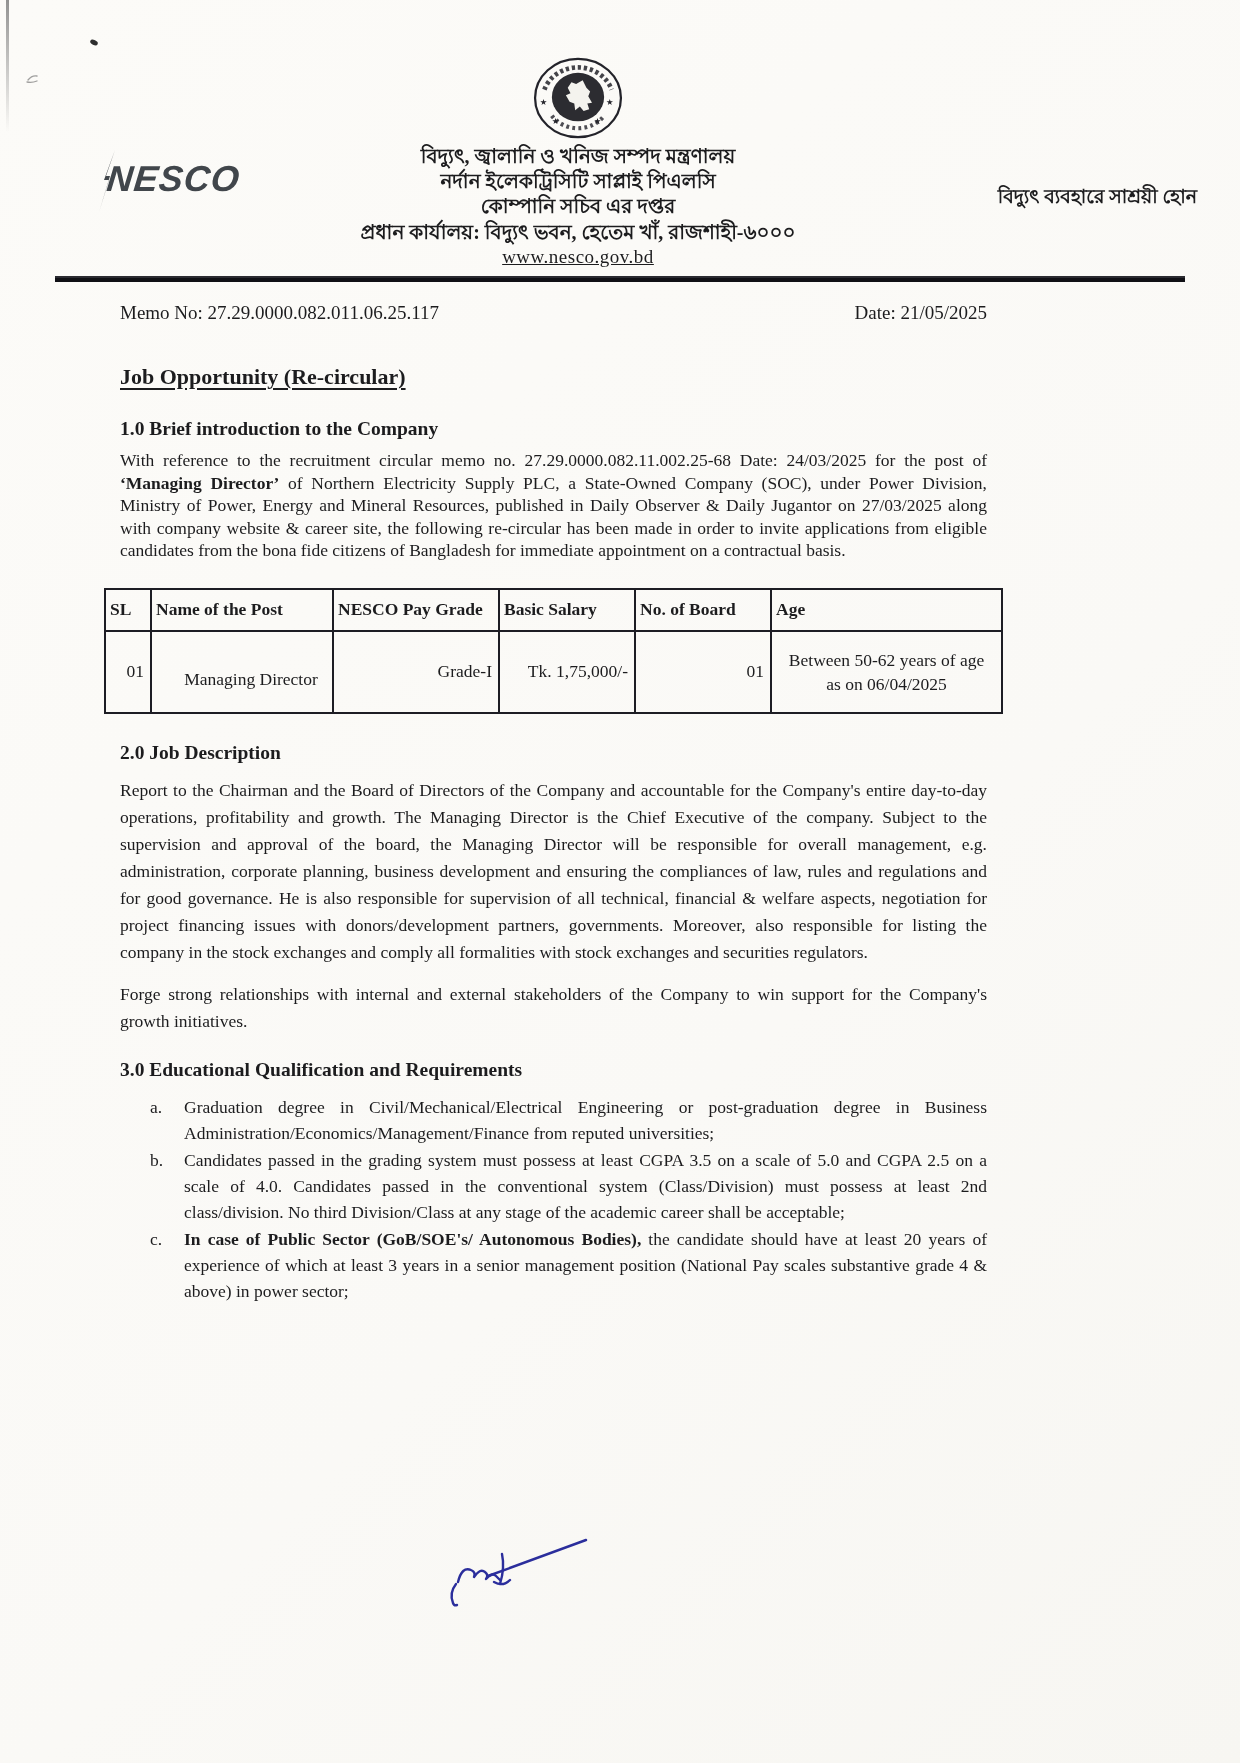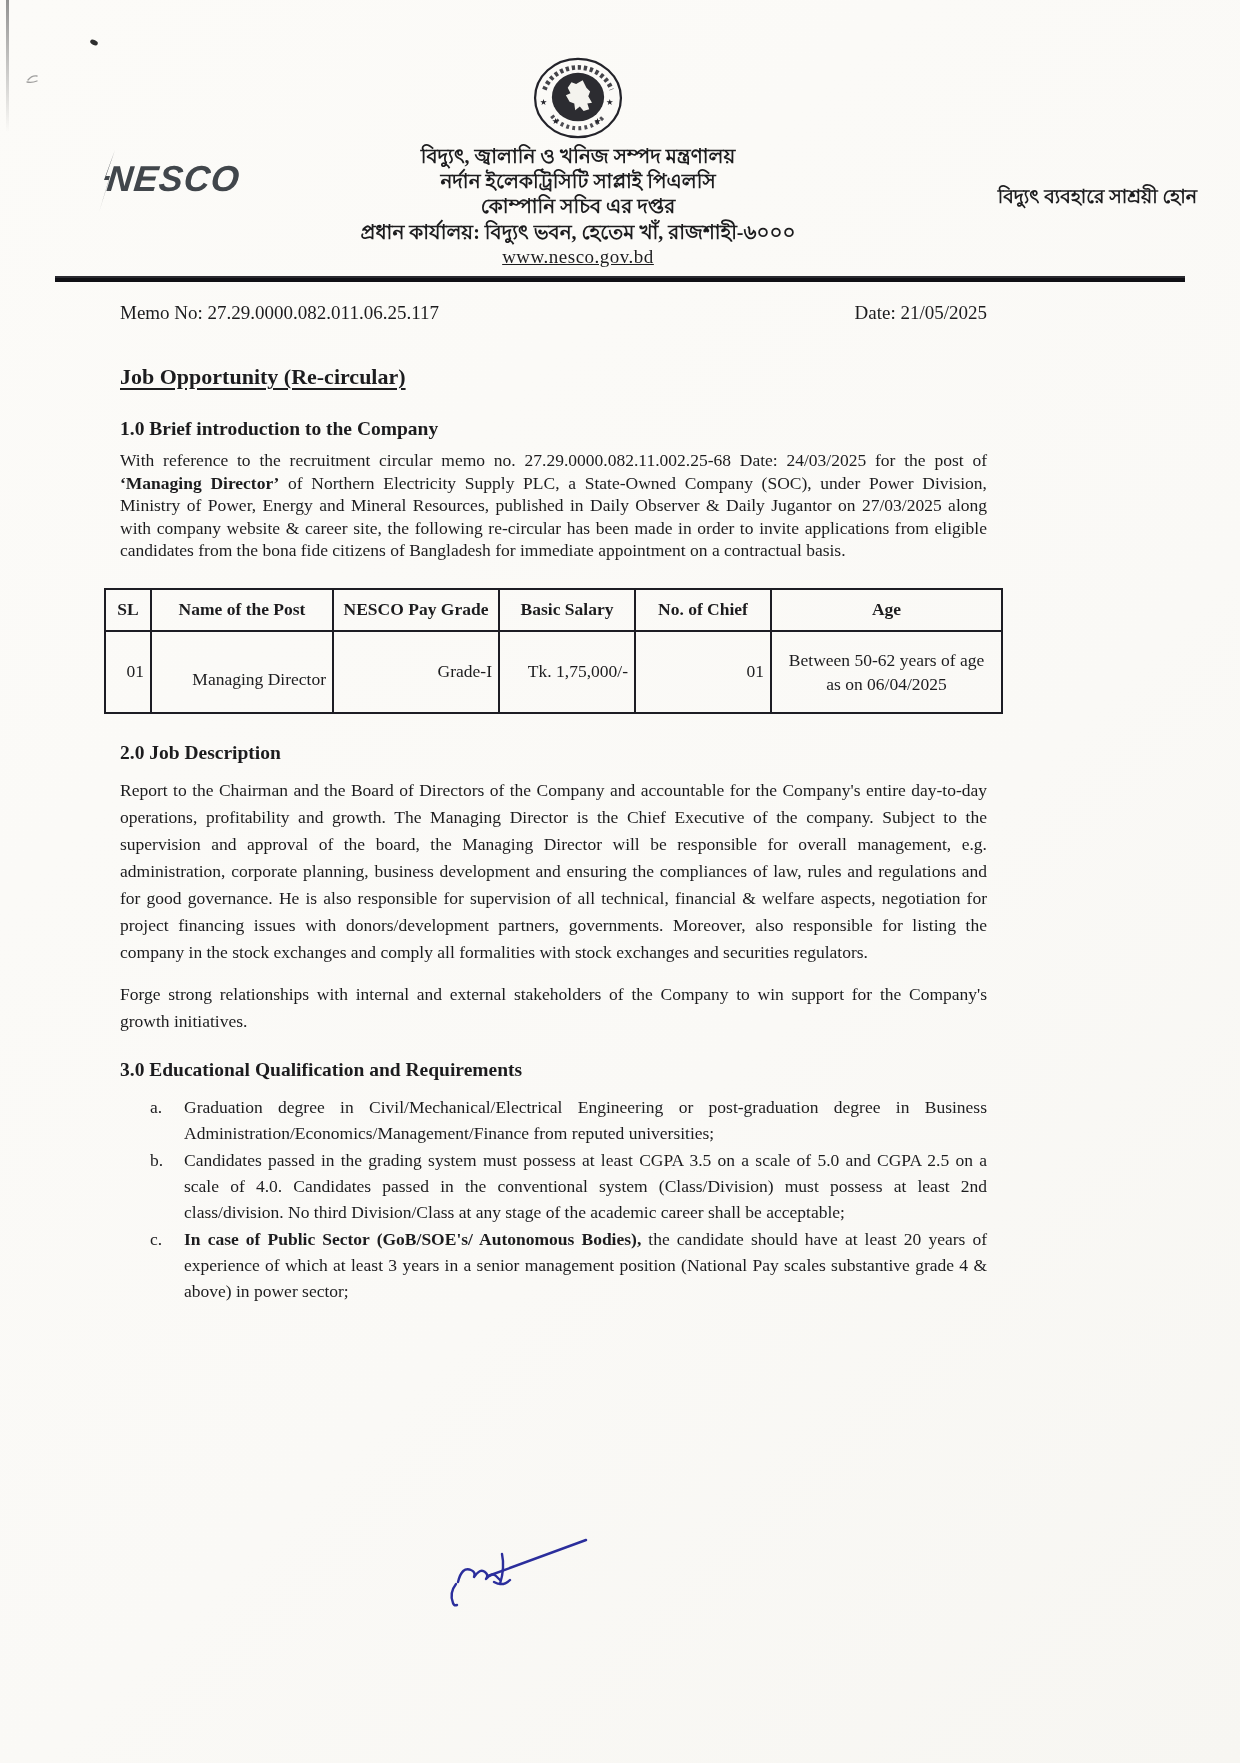--- a/index.html
+++ b/index.html
@@ -58,24 +58,24 @@
   .body-text { margin: 9px 253px 0 120px; font-size: 17.5px; text-align: justify; }
   .tight { line-height: 22.5px; }
   .loose { line-height: 27px; }
   .mt14 { margin-top: 13px; }
   .mt16 { margin-top: 15px; }
 
   
   .table-wrap { margin: 26px 0 0 104px; }
   table.job-table { border-collapse: collapse; width: 897px; table-layout: fixed; }
   .job-table th, .job-table td { border: 2px solid #1d1d24; font-size: 17.5px; }
-  .job-table th { height: 42px; font-weight: bold; text-align:center; padding: 1px 4px; }
+  .job-table th { height: 42px; font-weight: bold; text-align:left; padding: 1px 4px; }
   .job-table td { height: 82px; vertical-align: middle; padding: 2px 6px; }
   .c { text-align: right; }
-  td.cell-post { text-align:right; padding-left: 24px; padding-top: 18px; }
+  td.cell-post { text-align:center; padding-left: 24px; padding-top: 18px; }
   .age-l1, .age-l2 { text-align:center; line-height: 24px; }
 
   
   .req-list { margin: 13px 253px 0 148px; }
   .req-item { position: relative; padding-left: 36px; font-size: 17.5px; line-height: 26px; text-align: justify; margin-top: 1px; }
   .req-label { position:absolute; left: 2px; top: 0; }
 
   .signature { position:absolute; left: 436px; top: 1532px; }
 </style>
 </head>
@@ -141,21 +141,21 @@
         <col style="width:136px">
           <col style="width:136px">
           <col style="width:231px">
       </colgroup>
       <thead>
         <tr>
           <th>SL</th>
           <th>Name of the Post</th>
           <th>NESCO Pay Grade</th>
           <th>Basic Salary</th>
-          <th>No. of Chief</th>
+          <th>No. of Board</th>
           <th>Age</th>
         </tr>
       </thead>
       <tbody>
         <tr>
           <td class="c">01</td>
           <td class="cell-post">Managing Director</td>
           <td class="c">Grade-I</td>
           <td class="c">Tk. 1,75,000/-</td>
           <td class="c">01</td>

